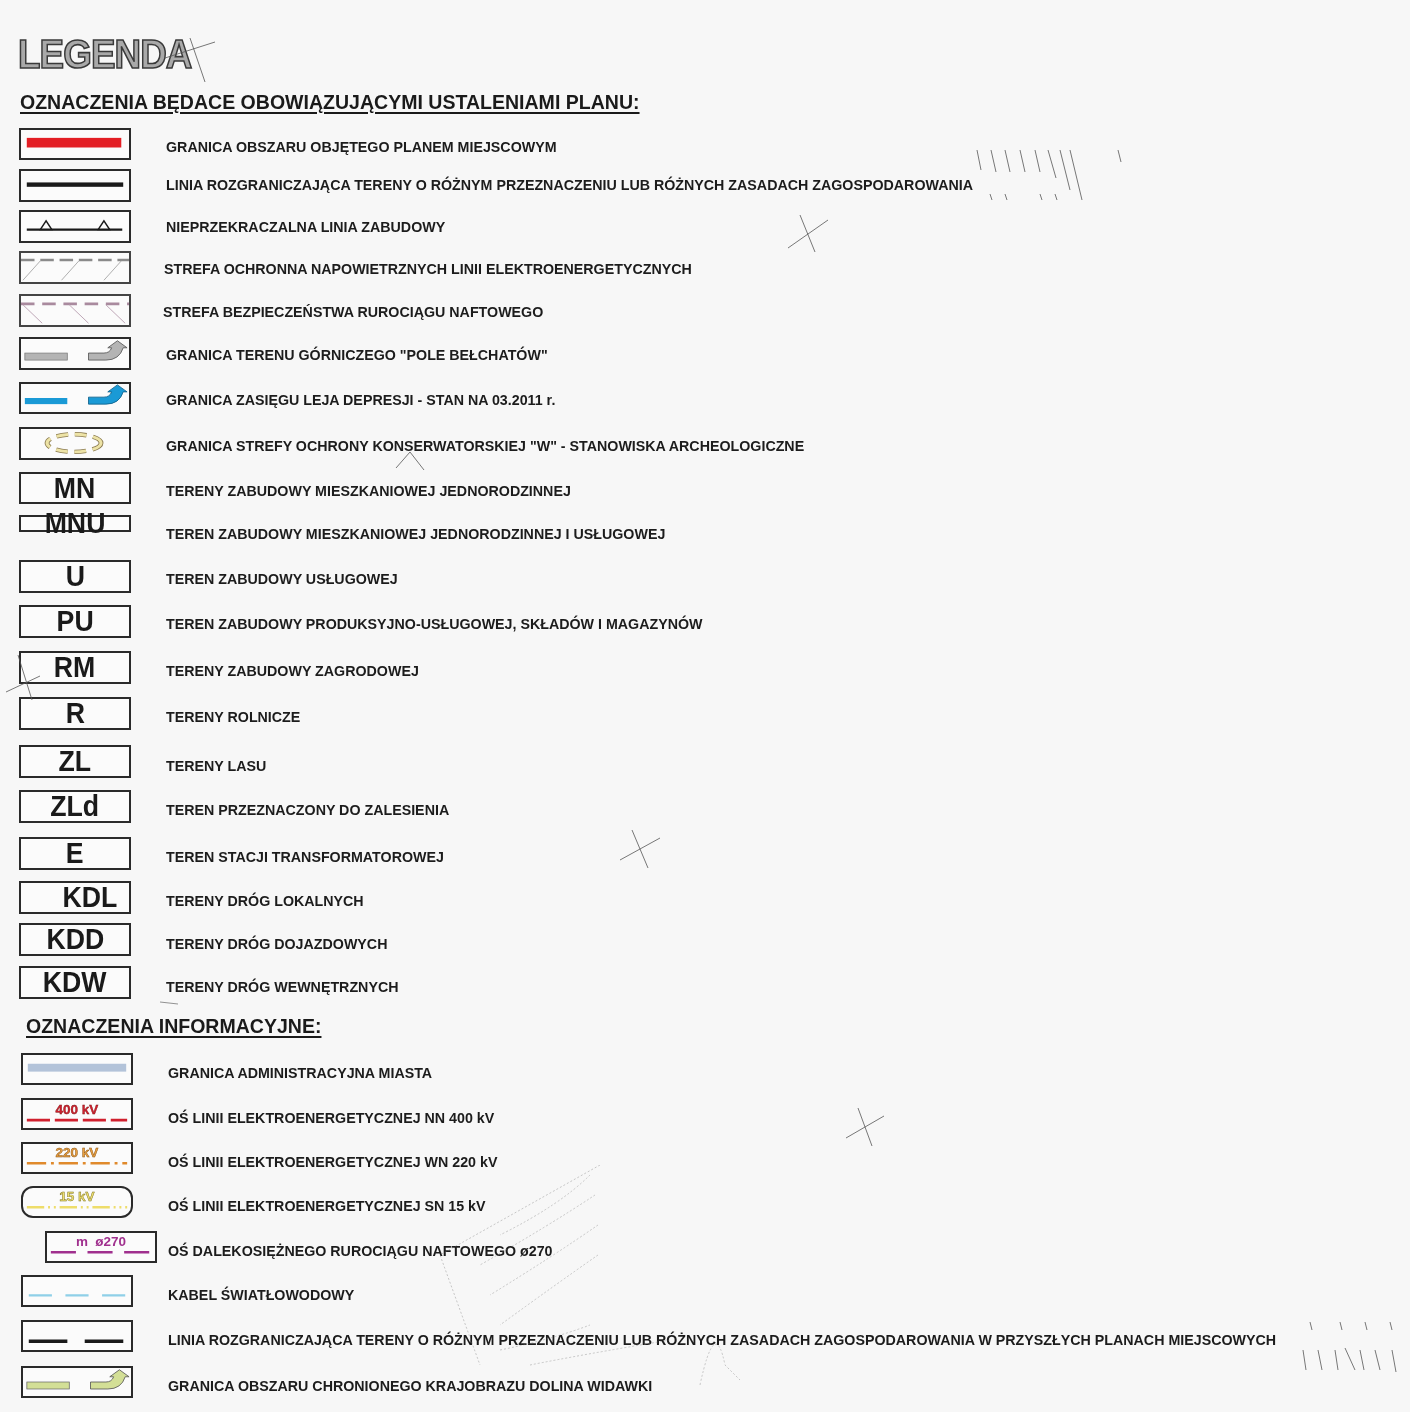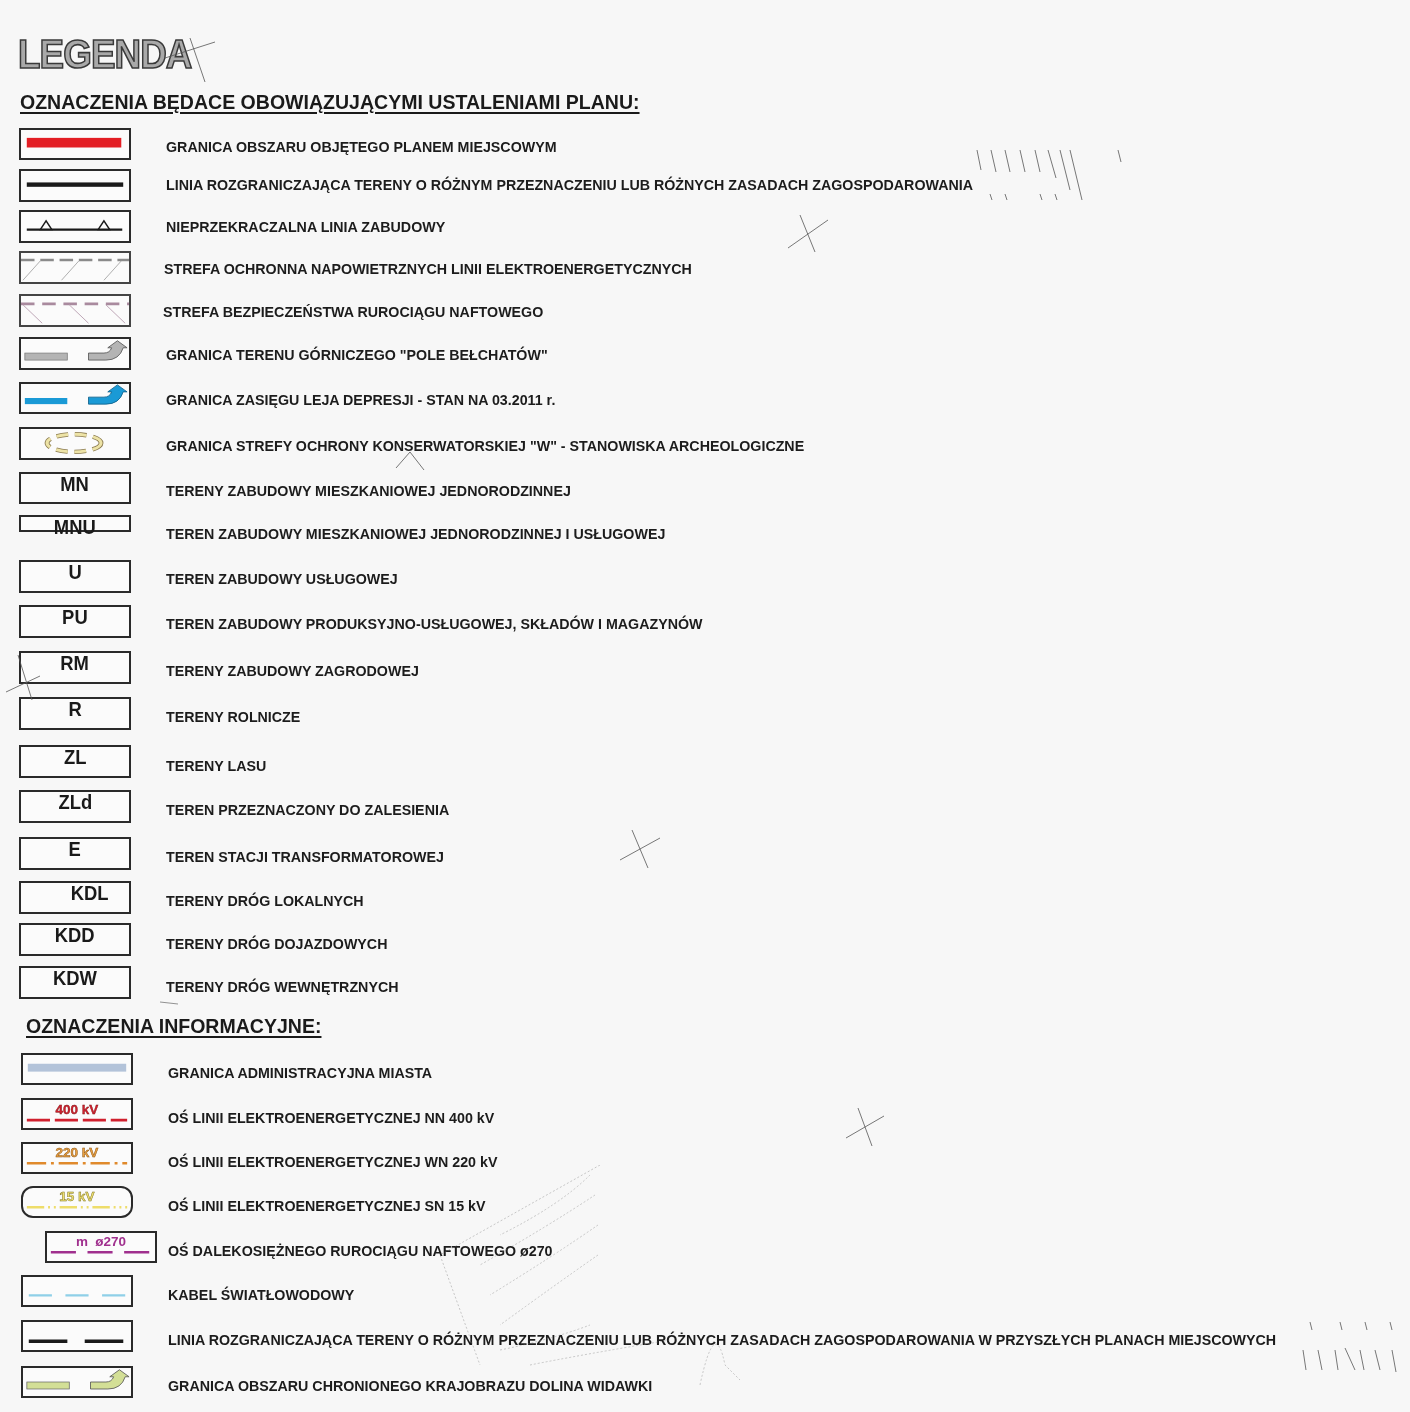--- a/index.html
+++ b/index.html
@@ -17,22 +17,22 @@
     text-underline-offset:3px; color:#1a1a1a; white-space:nowrap;
     transform:scaleX(0.93); transform-origin:left top;
   }
   .row { position:absolute; left:0; width:1410px; height:36px; }
   .sym {
     position:absolute; left:19px; top:0; width:112px; height:30px;
     border:2px solid #2a2a2a; background:#fbfbfb; box-sizing:border-box;
   }
   .sym svg { position:absolute; left:0; top:0; width:100%; height:100%; }
   .code-sym {
-    display:flex; justify-content:center;
-    font-size:20px; font-weight:bold; color:#1a1a1a; line-height:1;
+    display:flex; align-items:center; justify-content:center;
+    font-size:29px; font-weight:bold; color:#1a1a1a; line-height:1;
   }
   .code-sym span { transform:scaleX(0.92); display:inline-block; }
   .desc {
     position:absolute; left:166px; top:6px; font-size:15px; font-weight:bold;
     white-space:nowrap; color:#1c1c1c; transform:scaleX(0.95); transform-origin:left top;
   }
   .info .desc { left:168px; }
   .info .sym { left:21px; }
   .mark { position:absolute; pointer-events:none; }
   .stamp {

